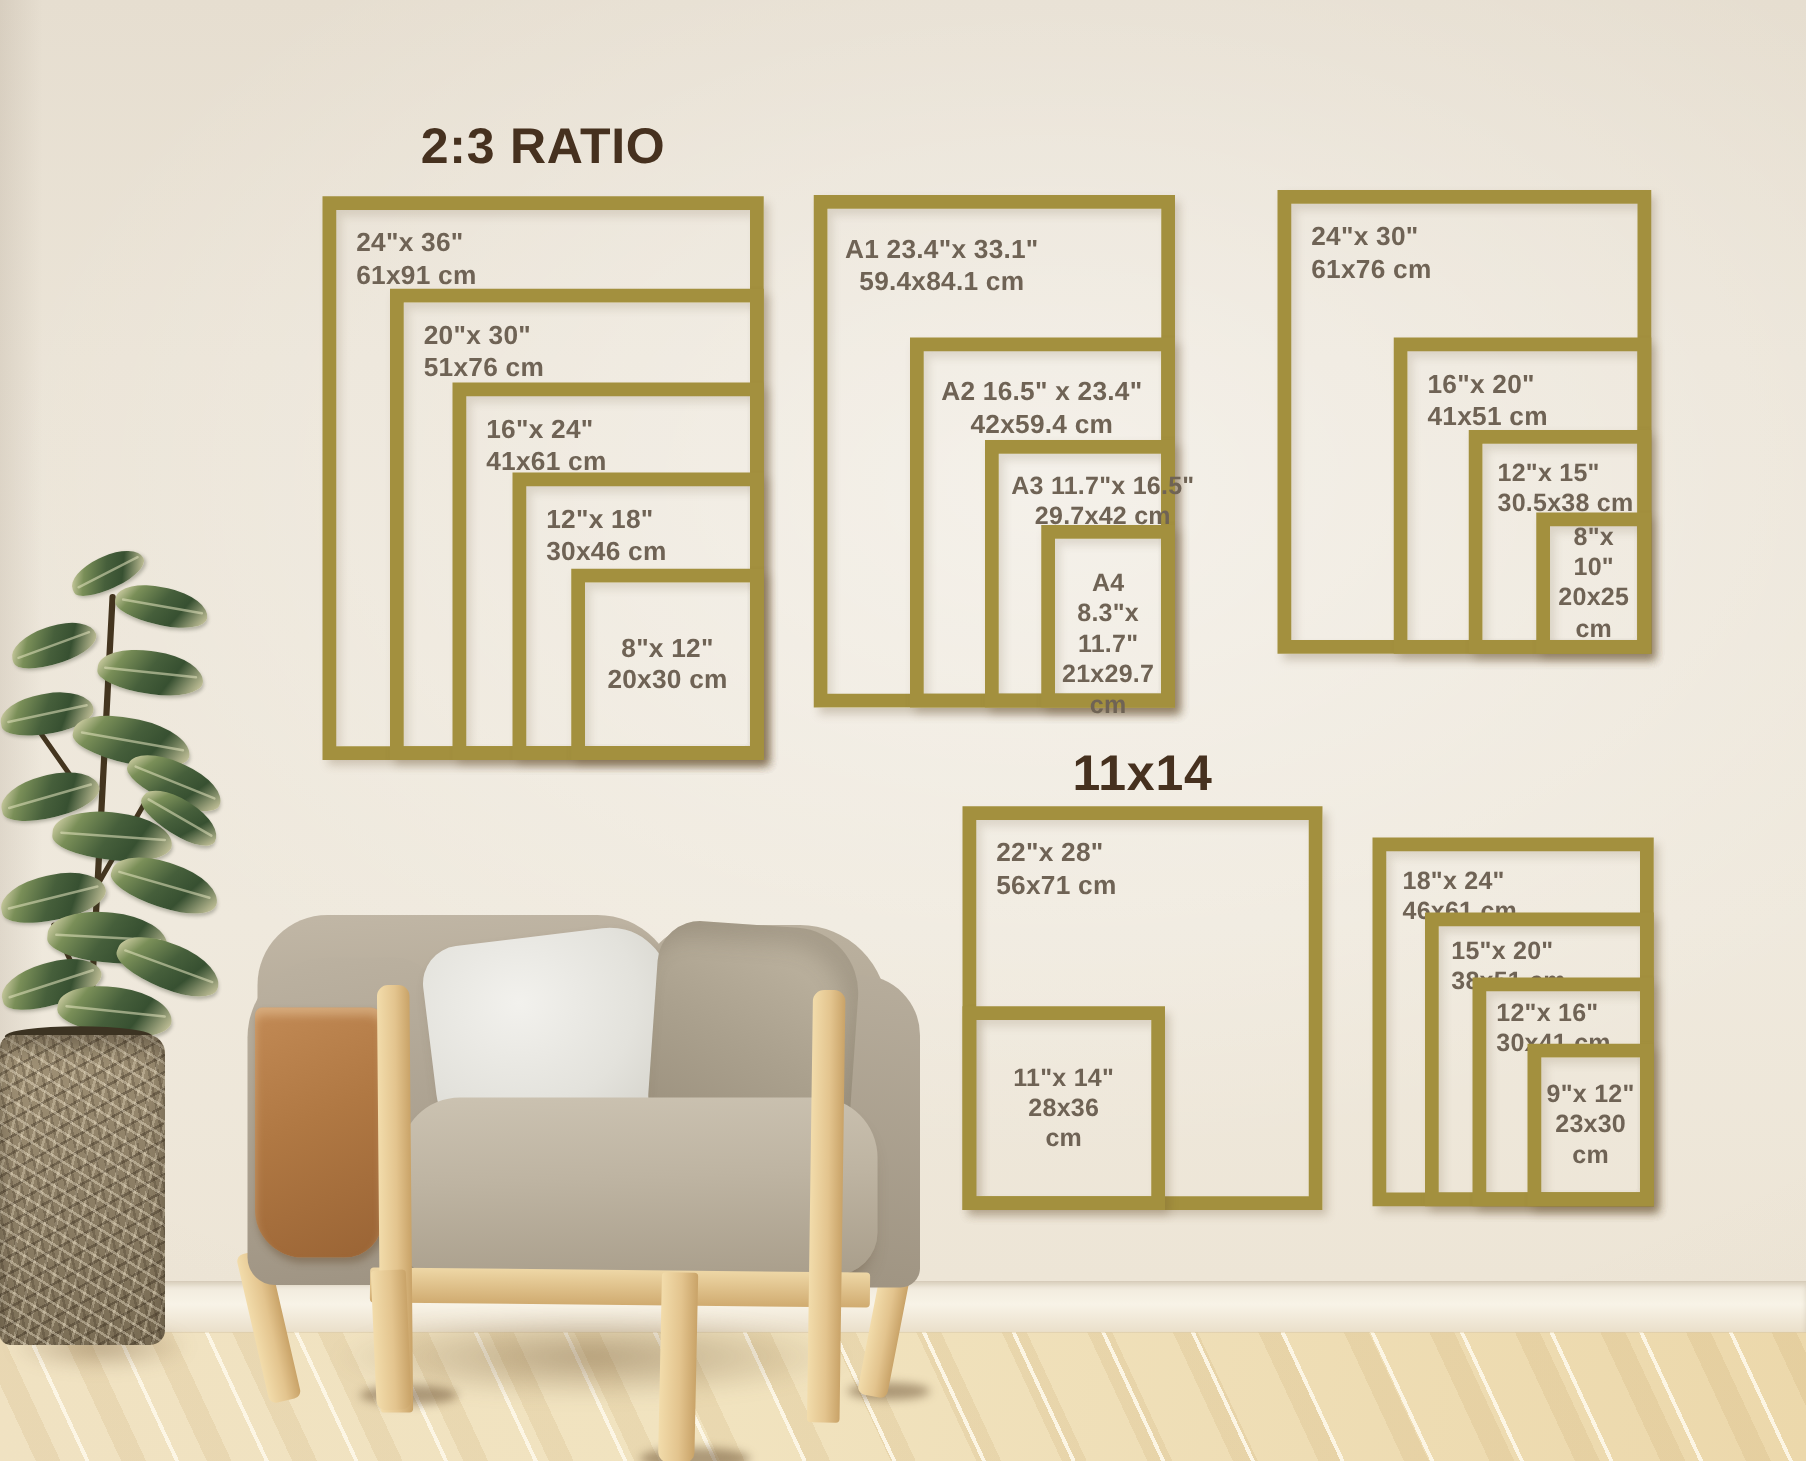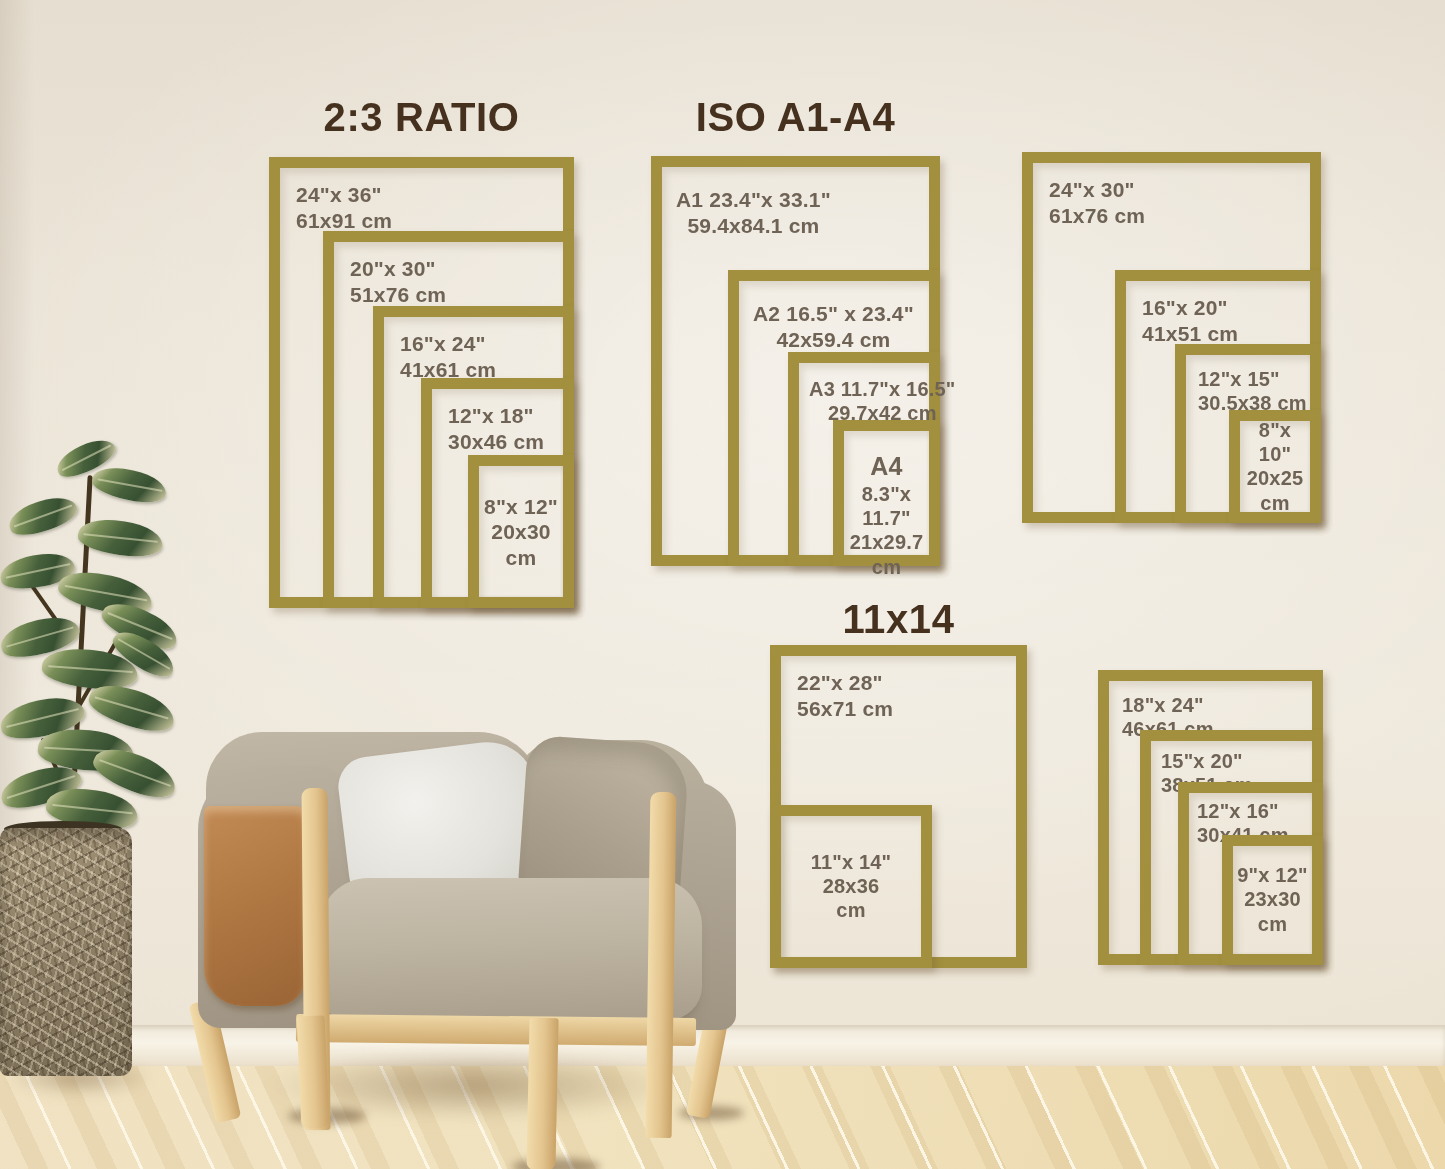--- a/index.html
+++ b/index.html
@@ -52,21 +52,21 @@
     box-shadow:4px 5px 7px rgba(104,82,48,.26), inset 4px 5px 7px rgba(104,82,48,.15);
   }
   .lab{
     position:absolute;font-weight:bold;font-size:21px;line-height:1.22;
     color:var(--label-brown);letter-spacing:.2px;white-space:nowrap;
   }
   .lab.tl{left:16px;top:14px;}
   .lab.iso{left:14px;top:20px;text-align:center;}
   .lab.ctr{left:0;right:0;top:50%;transform:translateY(-50%);text-align:center;white-space:normal;}
   .lab.sm{font-size:20px;}
-  .lab .big{font-size:25px;margin-top:45px;}
+  .lab .big{font-size:20px;margin-top:45px;}
   
   .plant{position:absolute;left:0;top:435px;width:170px;height:650px;z-index:5;}
   .stem{position:absolute;background:#44351f;border-radius:3px;}
   .leaf{
     position:absolute;display:block;
     background:linear-gradient(120deg,#dcd8b0 4%,#7a8f58 22%,#465f3b 48%,#375031 68%,#cfcba2 96%);
     border-radius:50% 50% 48% 52% / 55% 60% 45% 40%;
     box-shadow:1px 2px 3px rgba(50,55,35,.3);
   }
   .leaf::after{
@@ -107,21 +107,21 @@
 </head>
 <body>
 
 <div id="canvas">
 
   <div class="wall"></div>
   <div class="wall-shade-left"></div>
   <div class="baseboard"></div>
   <div class="floor"></div>
 
-  <div class="size-group" style="left:269px;top:95px;width:305px;height:513px;">
+  <div class="size-group" style="left:258px;top:95px;width:305px;height:513px;padding-left:48px;">
     <div class="group-title">2:3 RATIO</div>
     <div class="rect" style="left:0;top:62px;right:0;bottom:0;">
       <div class="lab tl">
         <div>24"x 36"</div>
         <div>61x91 cm</div>
       </div>
       <div class="rect" style="left:43px;top:63px;right:-11px;bottom:-11px;">
         <div class="lab tl">
           <div>20"x 30"</div>
           <div>51x76 cm</div>
@@ -142,21 +142,20 @@
                 <div>20x30 cm</div>
               </div>
             </div>
           </div>
         </div>
       </div>
     </div>
   </div>
 
   <div class="size-group" style="left:651px;top:95px;width:289px;height:471px;">
-    <div class="group-title">ISO A1-A4</div>
     <div class="rect" style="left:0;top:61px;right:0;bottom:0;">
       <div class="lab iso">
         <div>A1 23.4"x 33.1"</div>
         <div>59.4x84.1 cm</div>
       </div>
       <div class="rect" style="left:66px;top:103px;right:-11px;bottom:-11px;">
         <div class="lab iso">
           <div>A2 16.5" x 23.4"</div>
           <div>42x59.4 cm</div>
         </div>
@@ -199,21 +198,21 @@
               <div>8"x 10"</div>
               <div>20x25</div>
               <div>cm</div>
             </div>
           </div>
         </div>
       </div>
     </div>
   </div>
 
-  <div class="size-group" style="left:770px;top:597px;width:257px;height:371px;">
+  <div class="size-group" style="left:770px;top:597px;width:288px;height:371px;">
     <div class="group-title">11x14</div>
     <div class="rect" style="left:0;top:48px;right:0;bottom:0;">
       <div class="lab tl">
         <div>22"x 28"</div>
         <div>56x71 cm</div>
       </div>
       <div class="rect" style="left:-11px;top:149px;width:140px;bottom:-11px;">
         <div class="lab ctr sm">
           <div>11"x 14"</div>
           <div>28x36</div>

